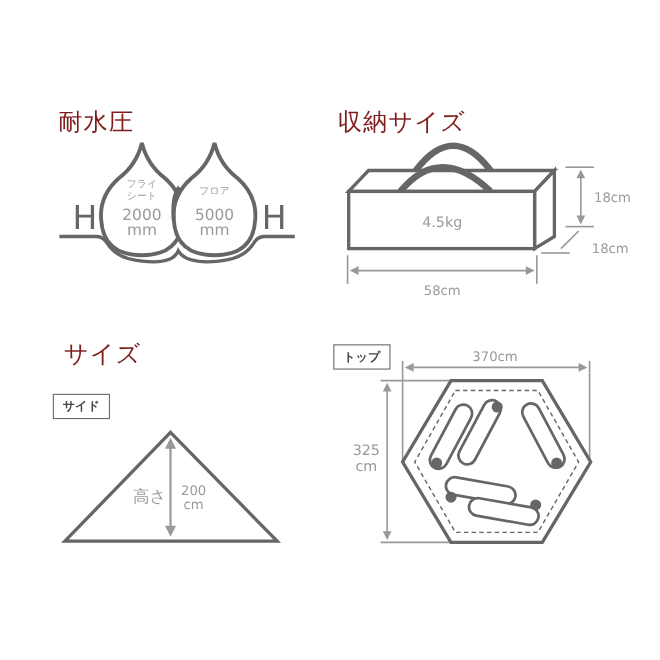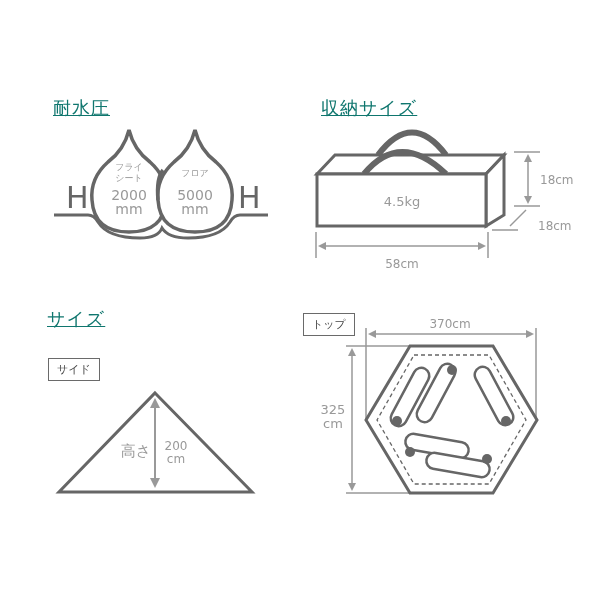--- a/index.html
+++ b/index.html
@@ -1,26 +1,26 @@
 <!DOCTYPE html>
 <html><head>
 <meta charset="utf-8">
 <style>
   html, body { margin:0; padding:0; background:#ffffff; }
   body { width:600px; height:600px; position:relative; overflow:hidden; font-family:"DejaVu Sans", sans-serif; }
-  .heading { position:absolute; font-size:18px; color:#0f766e; letter-spacing:1px;text-decoration:underline; }
-  .label-box { position:absolute; border:1.5px solid #6a6a6a; font-size:11px; color:#444; padding:3px 8px; background:#fff; font-weight:normal; }
+  .heading { position:absolute; font-size:22px; color:#7f1d1d; letter-spacing:1px; }
+  .label-box { position:absolute; border:1.5px solid #6a6a6a; font-size:11px; color:#444; padding:3px 8px; background:#fff; font-weight:bold; }
   svg { position:absolute; left:0; top:0; }
 </style>
 </head>
 <body>
 
 <div class="heading" style="left:53px; top:96px;">耐水圧</div>
-<div class="heading" style="left:321px; top:96px;">収納サイズ</div>
-<div class="heading" style="left:47px; top:307px;">サイズ</div>
+<div class="heading" style="left:307px; top:96px;">収納サイズ</div>
+<div class="heading" style="left:58px; top:307px;">サイズ</div>
 
 <div class="label-box" style="left:48px; top:358px;">サイド</div>
 <div class="label-box" style="left:303px; top:313px;">トップ</div>
 
 <svg width="600" height="600" viewBox="0 0 600 600">
 
   <g>
     <text x="66" y="208" font-size="30" fill="#666">H</text>
     <text x="238" y="208" font-size="30" fill="#666">H</text>
 

